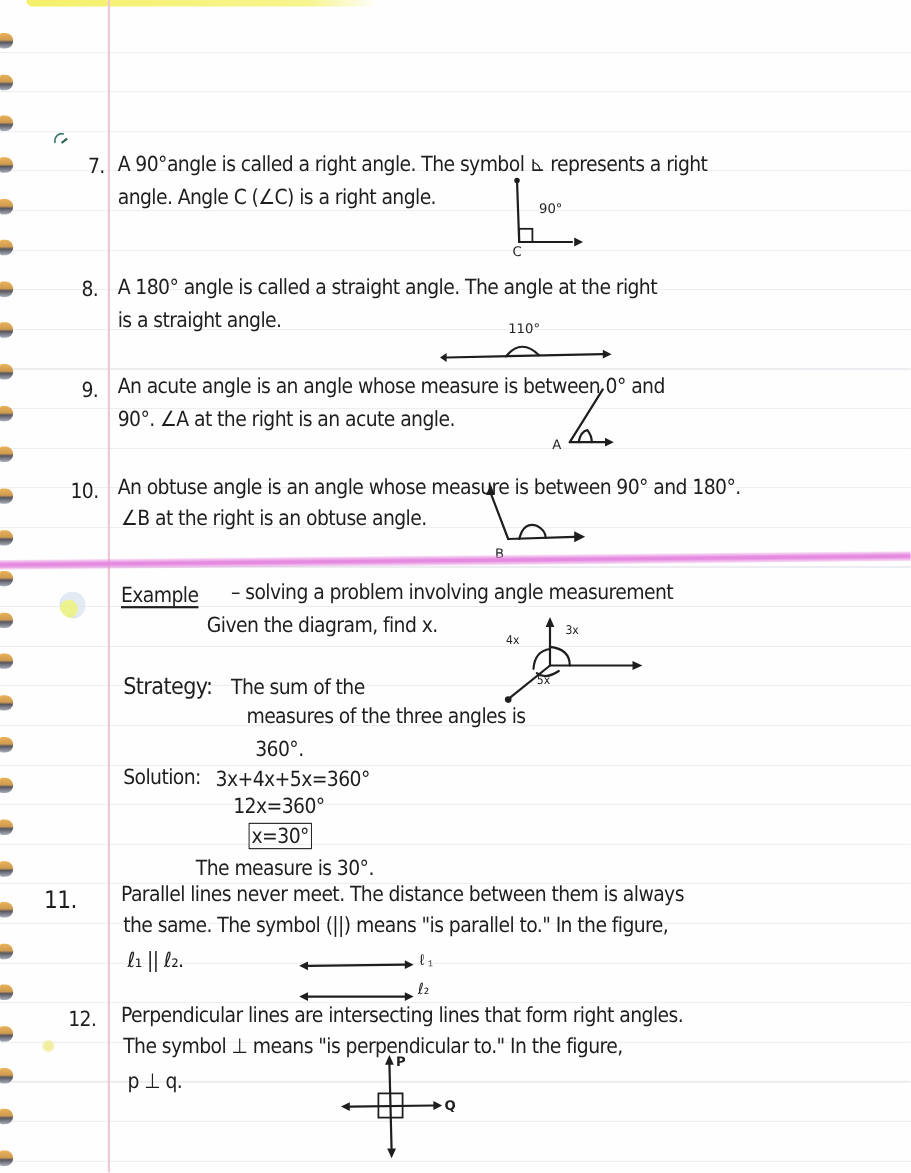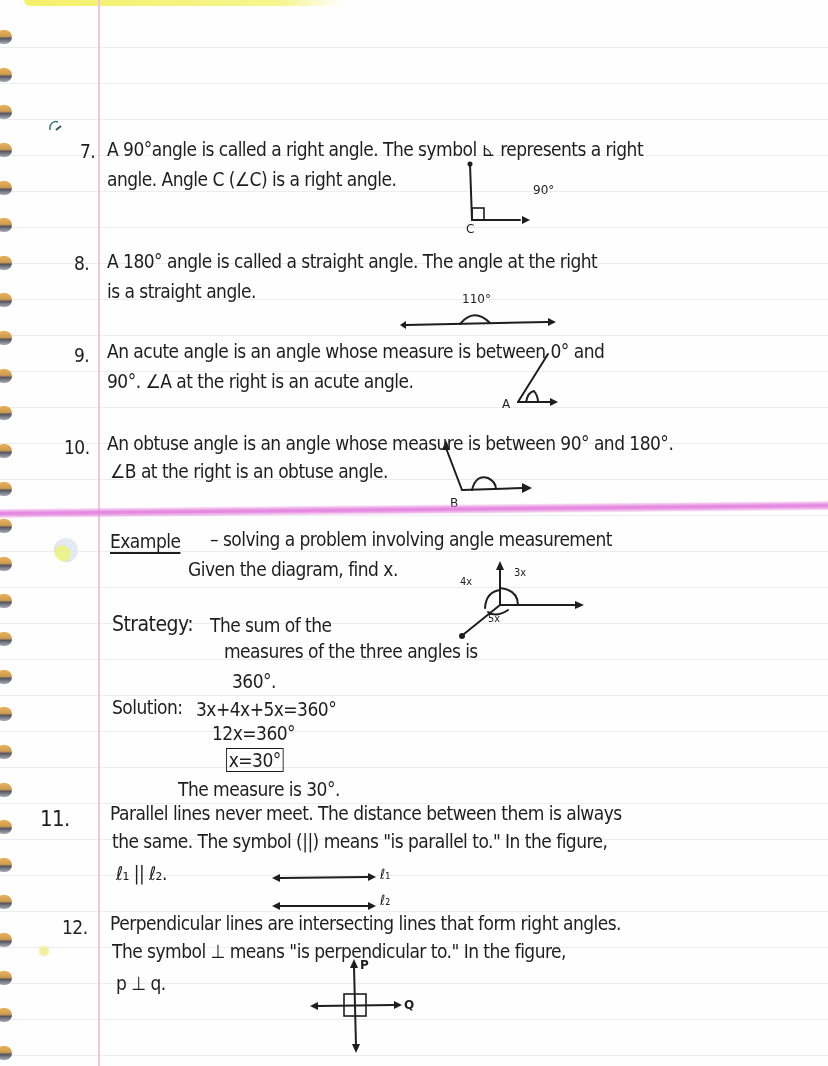--- a/index.html
+++ b/index.html
@@ -113,21 +113,21 @@
   <div class="hw num" style="left:80px; top:140px;">7.</div>
   <div class="hw" style="left:107px; top:138px;">A 90°angle is called a right angle. The symbol ⊾ represents a right</div>
   <div class="hw" style="left:107px; top:168px;">angle. Angle C (∠C) is a right angle.</div>
   <svg class="fig" style="left:460px; top:160px;" width="90" height="80">
     <line x1="10" y1="4" x2="12" y2="60"></line>
     <line x1="12" y1="60" x2="60" y2="60"></line>
     <rect x="12" y="48" width="12" height="12" style="stroke-width:1.6"></rect>
     <polygon class="head" points="62,56 70,60 62,64"></polygon>
     <circle cx="10" cy="4" r="2.5" class="head"></circle>
   </svg>
-  <div class="hw label" style="left:490px; top:183px;margin-left:43px;">90°</div>
+  <div class="hw label" style="left:490px; top:183px;">90°</div>
   <div class="hw label" style="left:466px; top:222px;">C</div>
 
   <div class="hw num" style="left:74px; top:252px;">8.</div>
   <div class="hw" style="left:107px; top:250px;">A 180° angle is called a straight angle. The angle at the right</div>
   <div class="hw" style="left:107px; top:280px;">is a straight angle.</div>
   <div class="hw label" style="left:462px; top:292px;">110°</div>
   <svg class="fig" style="left:400px; top:305px;" width="160" height="30">
     <line x1="6" y1="20" x2="148" y2="17"></line>
     <path d="M60 19 Q 74 2 90 18"></path>
     <polygon class="head" points="6,16 0,20 6,24"></polygon>
@@ -193,21 +193,21 @@
   <div class="hw" style="left:112px; top:830px;">the same. The symbol (||) means "is parallel to." In the figure,</div>
   <div class="hw" style="left:116px; top:862px;">ℓ₁ || ℓ₂.</div>
   <svg class="fig" style="left:272px; top:866px;" width="110" height="50">
     <line x1="8" y1="12" x2="96" y2="11"></line>
     <line x1="8" y1="40" x2="96" y2="40"></line>
     <polygon class="head" points="8,8 0,12 8,16"></polygon>
     <polygon class="head" points="96,7 104,11 96,15"></polygon>
     <polygon class="head" points="8,36 0,40 8,44"></polygon>
     <polygon class="head" points="96,36 104,40 96,44"></polygon>
   </svg>
-  <div class="hw small" style="left:380px; top:866px; font-size:14px;">ℓ₁</div>
+  <div class="hw small" style="left:380px; top:866px; font-size:14px;font-family:Liberation Mono, monospace;">ℓ₁</div>
   <div class="hw small" style="left:380px; top:892px; font-size:14px;">ℓ₂</div>
 
   <div class="hw num" style="left:62px; top:916px;">12.</div>
   <div class="hw" style="left:110px; top:912px;">Perpendicular lines are intersecting lines that form right angles.</div>
   <div class="hw" style="left:112px; top:940px;">The symbol ⊥ means "is perpendicular to." In the figure,</div>
   <div class="hw" style="left:116px; top:972px;">p ⊥ q.</div>
   <svg class="fig" style="left:310px; top:958px;" width="110" height="100">
     <line x1="44" y1="8" x2="46" y2="88"></line>
     <line x1="8" y1="48" x2="84" y2="47"></line>
     <rect x="34" y="36" width="22" height="22" style="stroke-width:1.6"></rect>

